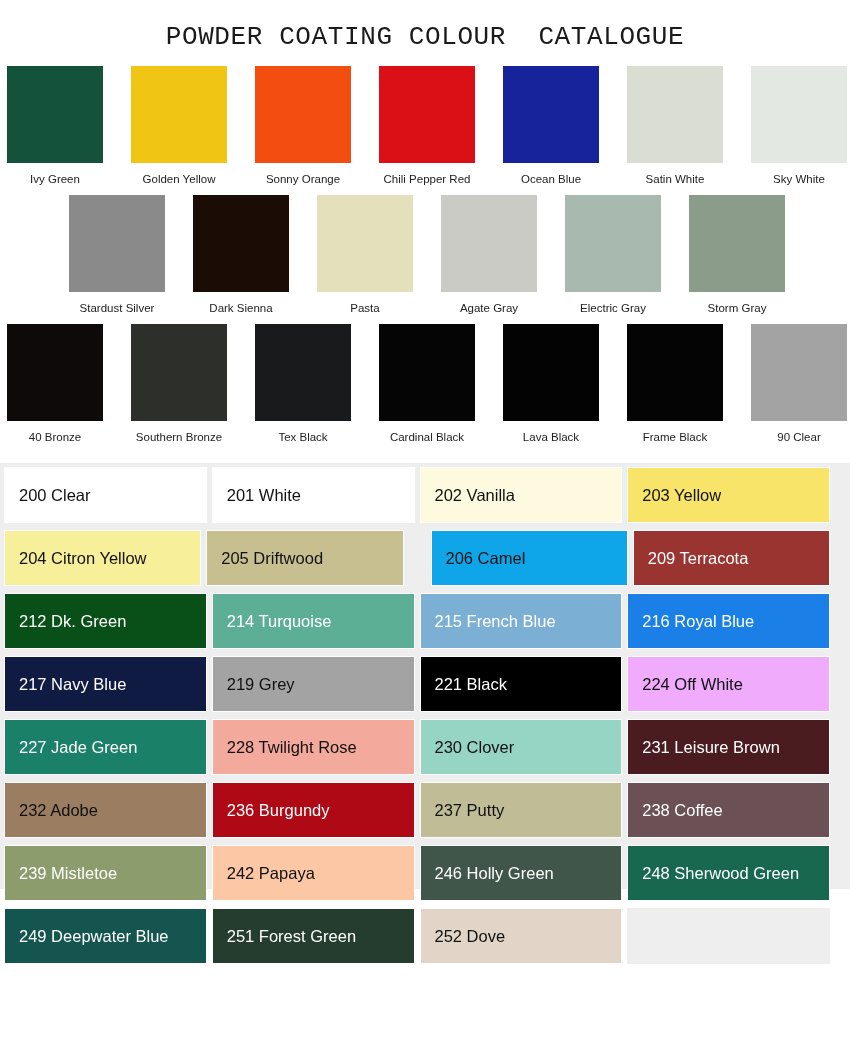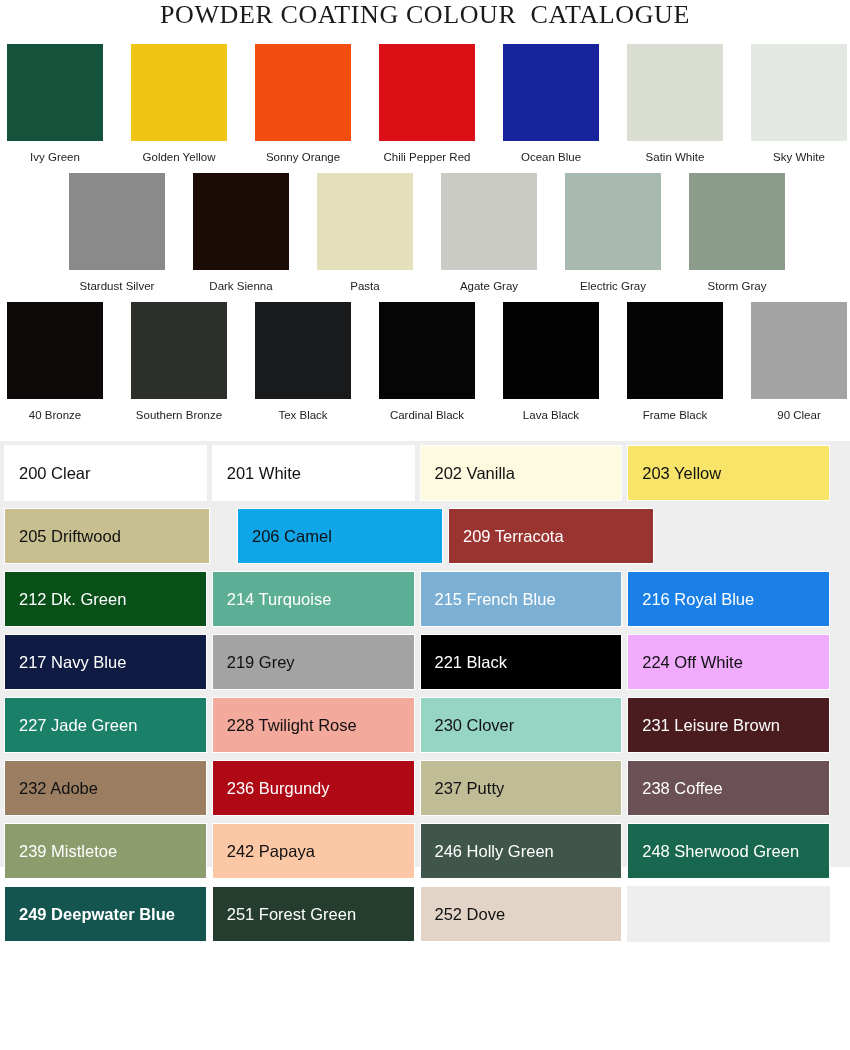--- a/index.html
+++ b/index.html
@@ -14,24 +14,25 @@
     overflow: hidden;
   }
 
   
   .catalogue-title {
     text-align: center;
     font-size: 26px;
     font-weight: 400;
     letter-spacing: 0.6px;
     color: #1a1a1a;
+    padding-top: 22px;
     padding-bottom: 0;
     margin: 0;
     white-space: pre;
-    font-family: Liberation Serif, serif;
+    font-family: Liberation Mono, monospace;
   }
 
   
   .swatch-section {
     padding: 14px 0 0 0;
   }
   .swatch-row {
     display: flex;
     justify-content: center;
     padding-left: 4px;
@@ -214,20 +215,23 @@
     </div>
     <div class="table-cell" style="background-color: rgb(253, 250, 224);">
       <span class="cell-label dark-text">202 Vanilla</span>
     </div>
     <div class="table-cell" style="background-color: rgb(247, 228, 104);">
       <span class="cell-label dark-text">203 Yellow</span>
     </div>
   </div>
 
   <div class="table-row">
+    <div class="table-cell" style="background-color: rgb(247, 239, 154);">
+      <span class="cell-label dark-text">204 Citron Yellow</span>
+    </div>
     <div class="table-cell" style="background-color: rgb(200, 191, 145);">
       <span class="cell-label dark-text">205 Driftwood</span>
     </div>
     <div class="table-cell" style="background-color: #0ea5e9; margin-left: 22px;">
       <span class="cell-label dark-text">206 Camel</span>
     </div>
     <div class="table-cell" style="background-color: rgb(154, 52, 48);">
       <span class="cell-label light-text">209 Terracota</span>
     </div>
   </div>
@@ -301,21 +305,21 @@
     </div>
     <div class="table-cell" style="background-color: rgb(64, 86, 75);">
       <span class="cell-label light-text">246 Holly Green</span>
     </div>
     <div class="table-cell" style="background-color: rgb(24, 104, 79);">
       <span class="cell-label light-text">248 Sherwood Green</span>
     </div>
   </div>
 
   <div class="table-row">
-    <div class="table-cell" style="background-color: rgb(20, 86, 79); font-weight: bold;">
+    <div class="table-cell" style="background-color: rgb(20, 86, 79);">
       <span class="cell-label light-text">249 Deepwater Blue</span>
     </div>
     <div class="table-cell" style="background-color: rgb(37, 61, 46);">
       <span class="cell-label light-text">251 Forest Green</span>
     </div>
     <div class="table-cell" style="background-color: rgb(226, 213, 199); align-items: center;">
       <span class="cell-label dark-text">252 Dove</span>
     </div>
     <div class="table-cell empty" style="background-color: rgb(238, 238, 238);">
       <span class="cell-label dark-text"></span>

